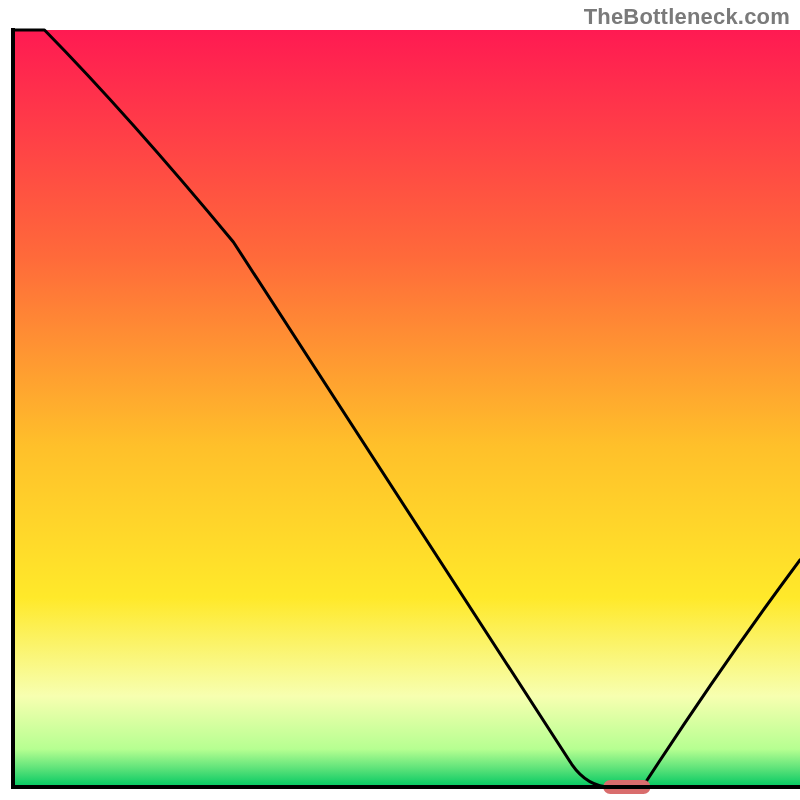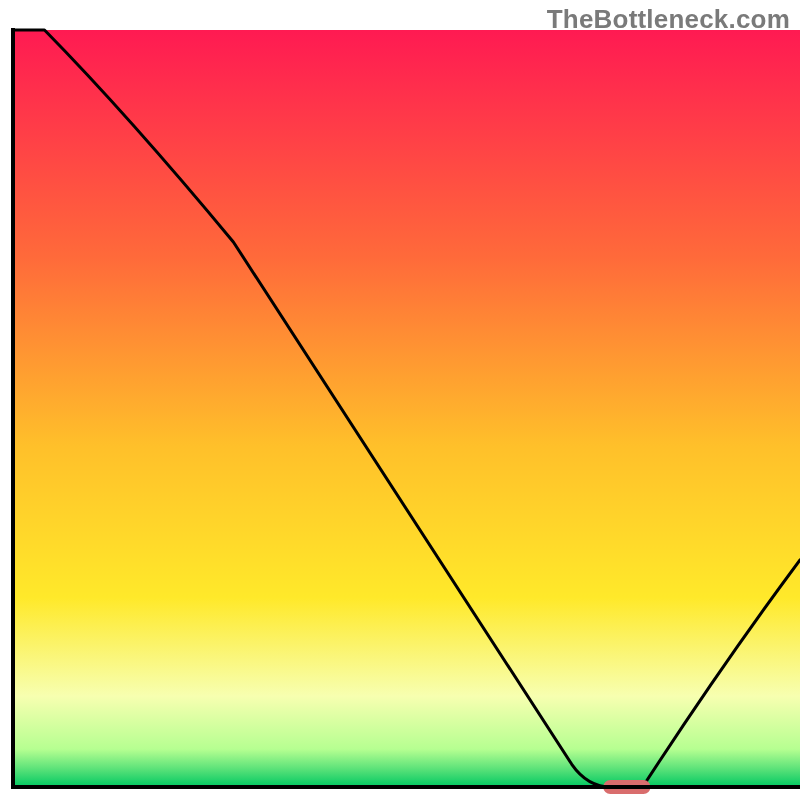--- a/index.html
+++ b/index.html
@@ -13,21 +13,21 @@
   .chart-container {
     position: relative;
     width: 800px;
     height: 800px;
   }
   .watermark {
     position: absolute;
     top: 4px;
     right: 10px;
     font-family: Arial, sans-serif;
-    font-size: 26px;
+    font-size: 22px;
     font-weight: 600;
     color: #7a7a7a;
     letter-spacing: 0.2px;
     z-index: 10;
   }
   svg {
     display: block;
   }
 </style>
 </head>

